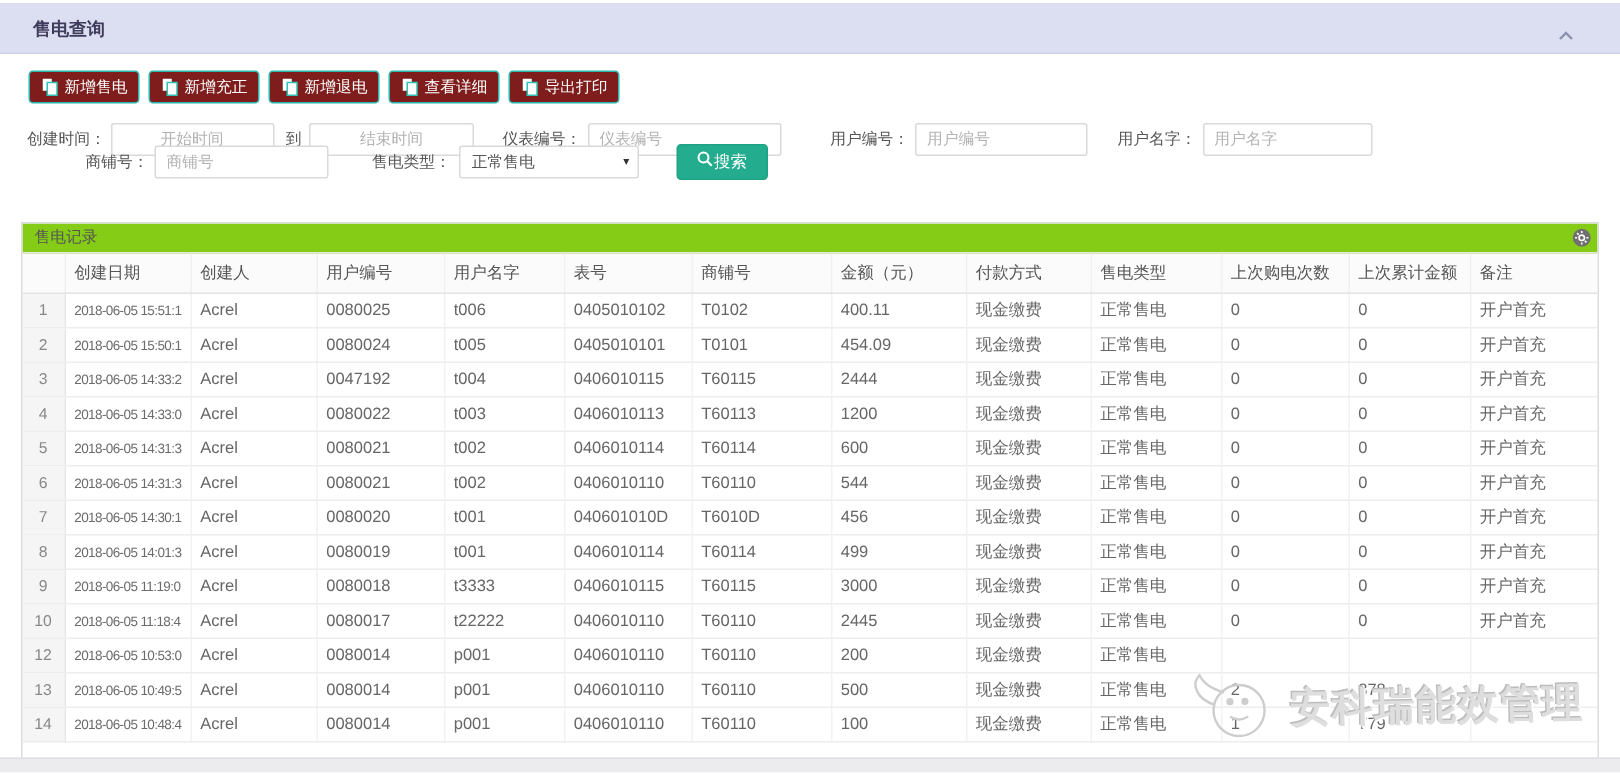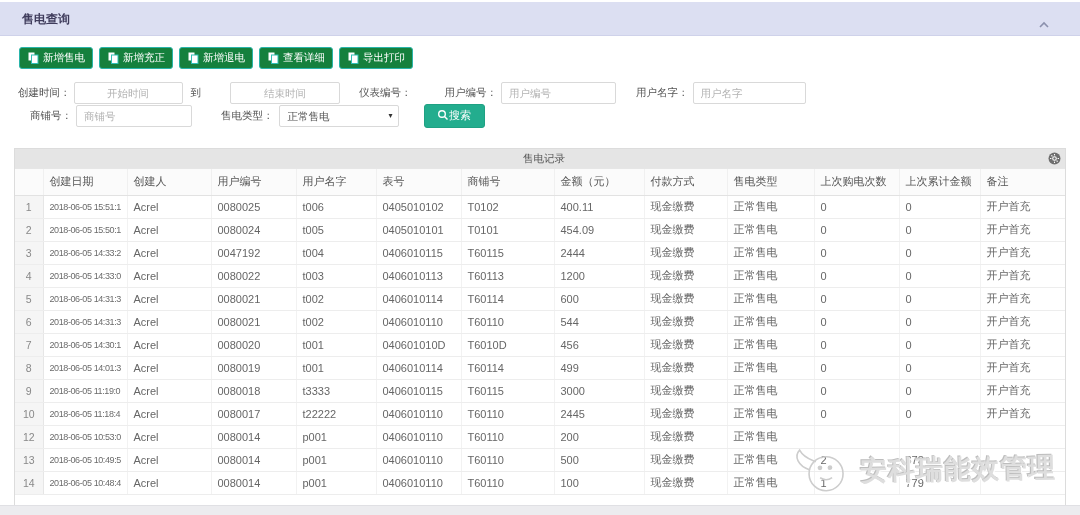--- a/index.html
+++ b/index.html
@@ -10,46 +10,46 @@
   
   .titlebar { position:absolute; top:2px; left:0; width:1080px; height:34px;
     background:#dcdff2; border-bottom:1px solid #cfd2ea; }
   .titlebar .title { position:absolute; left:22px; top:0; line-height:34px;
     font-size:12px; font-weight:bold; color:#3f3c5c; }
   .titlebar .chevron { position:absolute; right:30px; top:13px; cursor:pointer; }
 
   
   .toolbar { position:absolute; top:47px; left:19px; display:flex; gap:6px; }
   .tbtn { display:flex; align-items:center; gap:4px; height:22px; padding:0 7px;
-    background:#15803d; border:1px solid #2ab5aa; border-radius:3px; color:#fff;
+    background:#7f1d1d; border:1px solid #2ab5aa; border-radius:3px; color:#fff;
     font-size:10.5px; cursor:pointer; font-family:inherit; }
   .tbtn svg { display:block; }
 
   
   .frow { position:absolute; left:0; display:flex; align-items:center; height:23px; }
-  .row1 { top:81px; } .row2 { top:104px; }
+  .row1 { top:81px; } .row2 { top:96px;padding-left:27px; }
   .flabel { font-size:10.5px; color:#555; white-space:nowrap; }
   .inp { height:22px; border:1px solid #d9d9d9; border-radius:2px; font-size:10.5px;
     color:#666; padding:0 7px; outline:none; background:#fff; font-family:inherit; }
   .inp::placeholder { color:#b3b3b3; }
   .inp.center::placeholder { text-align:center; }
   .inp.center { text-align:center; }
   .sel { position:relative; height:22px; width:120px; border:1px solid #d9d9d9;
     border-radius:2px; background:#fff; font-size:10.5px; color:#555;
     line-height:20px; padding:0 16px 0 8px; cursor:pointer; }
   .sel .arrow { position:absolute; right:5px; top:0; line-height:20px; font-size:8px; color:#333; }
   .search-btn { display:flex; align-items:center; justify-content:center; 
     width:61px; height:24px; background:#23ad8e; border:1px solid #1fa183;
     border-radius:3px; color:#fff; font-size:11px; cursor:pointer; font-family:inherit; }
 
   
   .panel { position:absolute; top:148px; left:14px; width:1052px; height:360px;
     background:#fff; border:1px solid #dcdcdc; overflow:hidden; }
-  .panel-head { position:relative; height:20px; line-height:19px; background:#e5e5e5;
-    border-bottom:1px solid #e6e6e6; font-size:10.5px; color:#555; padding-left:8px;text-align:center; }
+  .panel-head { position:relative; height:20px; line-height:19px; background:#84cc16;
+    border-bottom:1px solid #e6e6e6; font-size:10.5px; color:#555; padding-left:8px; }
   .gear { position:absolute; right:4px; top:3px; cursor:pointer; }
   .tablewrap { position:absolute; top:20px; left:0; right:0; bottom:0; overflow:hidden; }
   table { width:100%; border-collapse:collapse; table-layout:fixed; }
   th { height:26px; font-weight:normal; font-size:11px; color:#555; text-align:left;
     padding:0 0 0 6px; background:#fbfbfb; border-bottom:1px solid #e2e2e2;
     border-right:1px solid #f0f0f0; white-space:nowrap; overflow:hidden; }
   td { height:23px; font-size:11px; color:#666; padding:0 0 0 6px;
     border-bottom:1px solid #ededed; border-right:1px solid #f2f2f2;
     white-space:nowrap; overflow:hidden; }
   td.rownum { background:#f5f5f5; color:#888; text-align:center; padding:0;
@@ -127,22 +127,23 @@
           </svg>
         </span>
       <span>导出打印</span>
     </button>
   </div>
 
   <div class="frow row1">
     <span class="flabel" style="margin-left:18px">创建时间：</span>
     <input class="inp center" style="width: 109px; margin-left: 3px;" placeholder="开始时间">
     <span class="flabel" style="margin:0 5px 0 8px">到</span>
-    <input class="inp center" style="width: 110px; margin-left: 24px;" placeholder="结束时间">
+    <input class="inp center" style="width: 110px;" placeholder="结束时间">
     <span class="flabel" style="margin-left:19px">仪表编号：</span>
+    <input class="inp" style="width: 129px; margin-left: 4px;" placeholder="仪表编号">
     <span class="flabel" style="margin-left:33px">用户编号：</span>
     <input class="inp" style="width: 115px; margin-left: 4px;" placeholder="用户编号">
     <span class="flabel" style="margin-left:20px">用户名字：</span>
     <input class="inp" style="width: 113px; margin-left: 4px;" placeholder="用户名字">
   </div>
 
   <div class="frow row2">
     <span class="flabel" style="margin-left:30px">商铺号：</span>
     <input class="inp" style="width: 116px; margin-left: 4px;" placeholder="商铺号">
     <span class="flabel" style="margin-left:29px">售电类型：</span>

